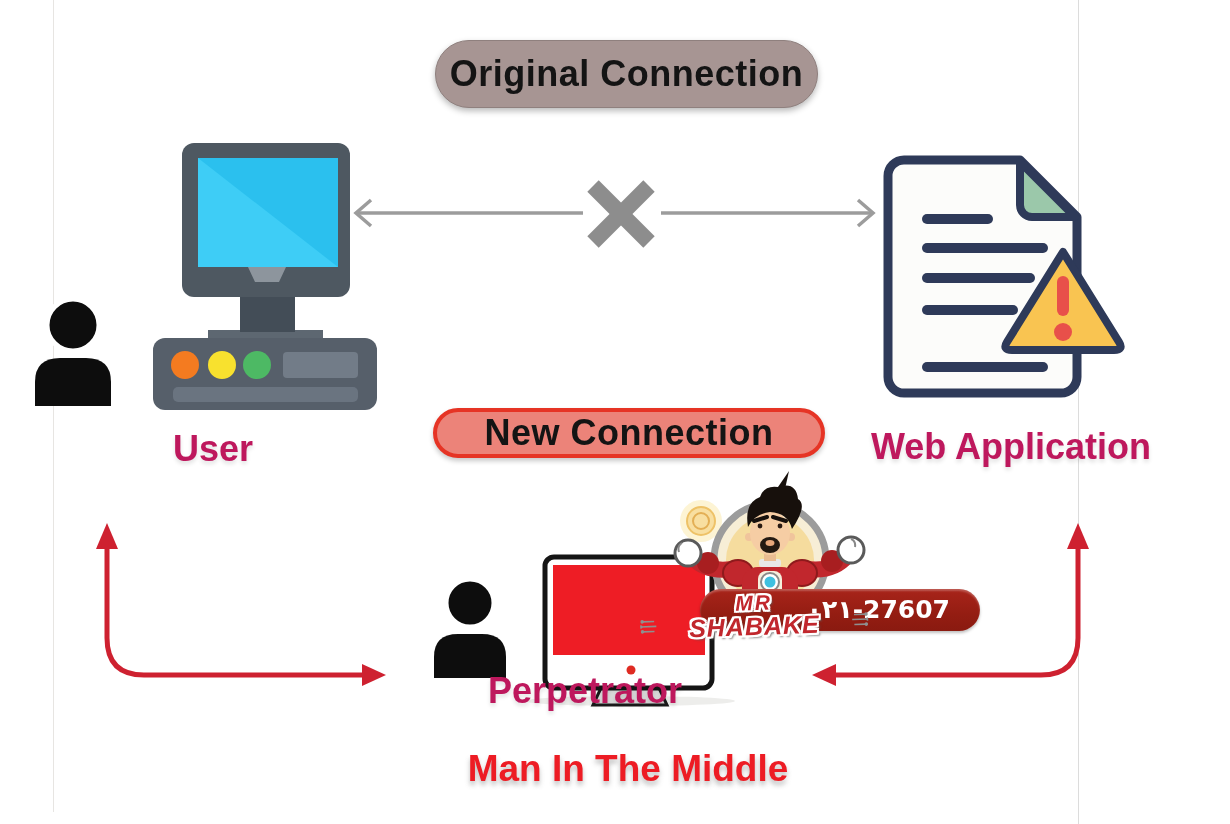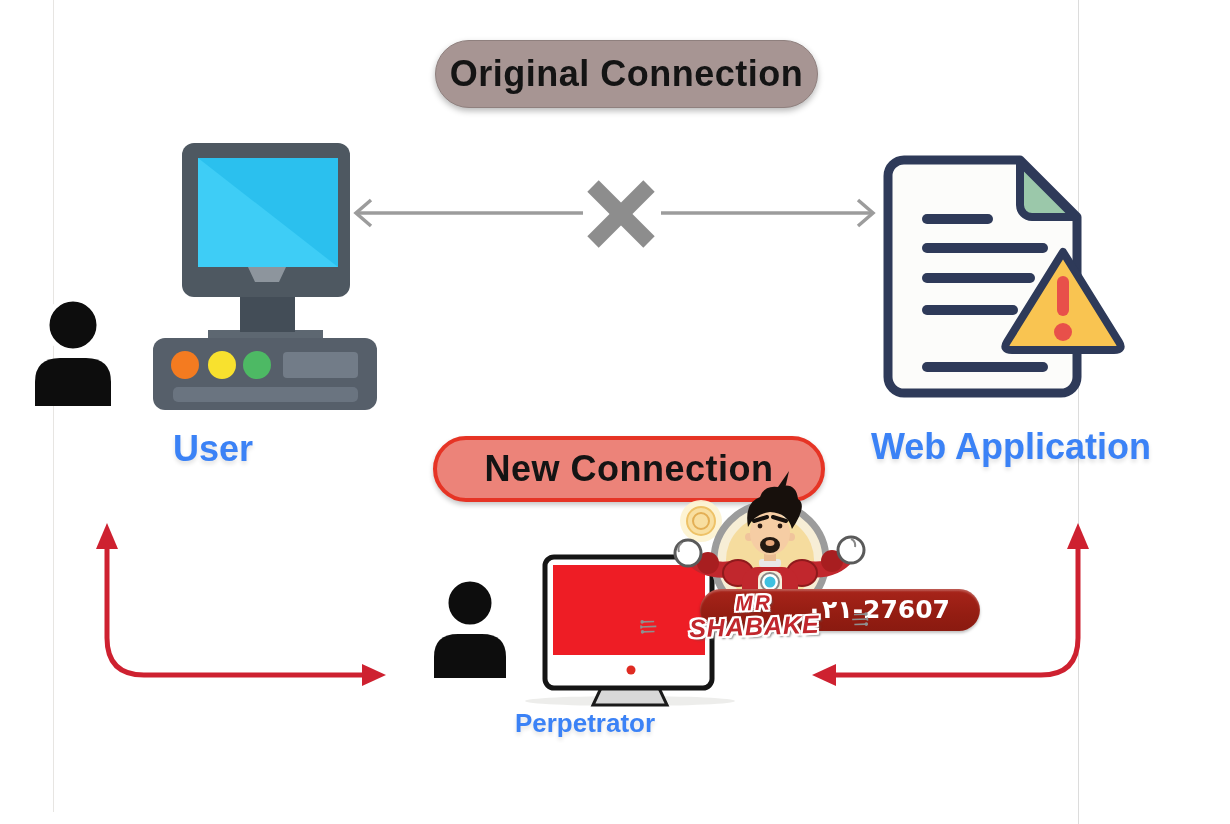--- a/index.html
+++ b/index.html
@@ -25,21 +25,21 @@
   .badge.original{
     background:var(--original_badge_bg);border:1px solid #8f807e;border-radius:34px;
     box-shadow:0 3px 6px rgba(0,0,0,0.28);
   }
   .badge.new{
     background:var(--new_badge_bg);border:4px solid var(--new_badge_border);border-radius:33px;
     box-shadow:0 3px 5px rgba(0,0,0,0.22);
   }
   
   .nodelabel{
-    position:absolute;text-align:center;font-weight:700;font-size:36px;color:#3b82f6;
+    position:absolute;text-align:center;font-weight:700;font-size:36px;color:#be185d;
     text-shadow:0 3px 4px rgba(0,0,0,0.12);z-index:1;
   }
   .nodelabel.red{color:var(--highlight_red);text-shadow:0 4px 5px rgba(110,110,110,0.45);}
   
   .banner{
     position:absolute;left:700px;top:589px;width:280px;height:42px;border-radius:21px;
     background:linear-gradient(180deg,#a8241a 0%,#941d12 55%,#871softer 100%);
     background:linear-gradient(180deg,#a8241a 0%,#941d12 60%,#8a1a10 100%);
     z-index:3;color:#ffffff;text-align:right;box-sizing:border-box;
     font-family:"DejaVu Sans",sans-serif;font-size:25px;font-weight:700;
@@ -91,21 +91,21 @@
     <g>
       <path class="rline" d="M 1078 534 V 638 Q 1078 675 1041 675 H 826"></path>
       <polygon class="rfill" points="1078,523 1067,549 1089,549"></polygon>
       <polygon class="rfill" points="812,675 836,664 836,686"></polygon>
     </g>
   </svg>
 
   <div class="badge original" style="left:435px;top:40px;width:383px;height:68px;">
     <span>Original Connection</span>
   </div>
-  <div class="badge new" style="left:433px;top:408px;width:392px;height:66px;margin-top:28px;">
+  <div class="badge new" style="left:433px;top:408px;width:392px;height:50px;">
     <span>New Connection</span>
   </div>
 
   <svg class="abs z1" style="left:30px;top:298px;" width="86" height="108" viewBox="0 0 86 108">
     <path d="M5 108 V84 Q5 60 30 60 H56 Q81 60 81 84 V108 Z" fill="#0d0d0d"></path>
     <circle cx="43" cy="27" r="26" fill="#0d0d0d" stroke="#ffffff" stroke-width="5"></circle>
   </svg>
 
   <svg class="abs z1" style="left:150px;top:140px;" width="240" height="272" viewBox="0 0 240 272">
     <rect x="58" y="190" width="115" height="12" fill="#5d6771"></rect>
@@ -210,15 +210,16 @@
         <circle cx="2" cy="14" r="1.8" fill="#8f8f8f"></circle>
     </svg>
     <svg class="trace right" width="26" height="18" viewBox="0 0 26 18">
       <path d="M12 4 H24 M10 9 H26 M12 14 H24" stroke="#8f8f8f" stroke-width="1.6" fill="none"></path>
       <circle cx="24" cy="4" r="1.8" fill="#8f8f8f"></circle>
         <circle cx="25.5" cy="9" r="1.8" fill="#8f8f8f"></circle>
         <circle cx="24" cy="14" r="1.8" fill="#8f8f8f"></circle>
     </svg>
   </div>
 
-  <div class="nodelabel" style="left:430px;top:708px;width:310px;font-size:26px;">Perpetrator</div>
+  <div class="nodelabel" style="left:430px;top:670px;width:310px;font-size:36px;">Perpetrator</div>
+  <div class="nodelabel red" style="left:408px;top:748px;width:440px;font-size:37px;">Man In The Middle</div>
 
 </div>
 
 </body></html>

